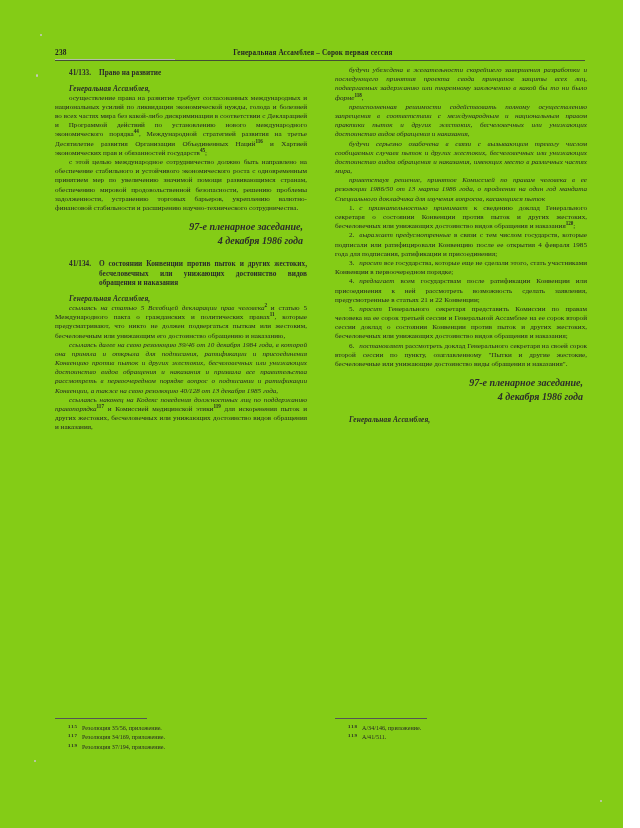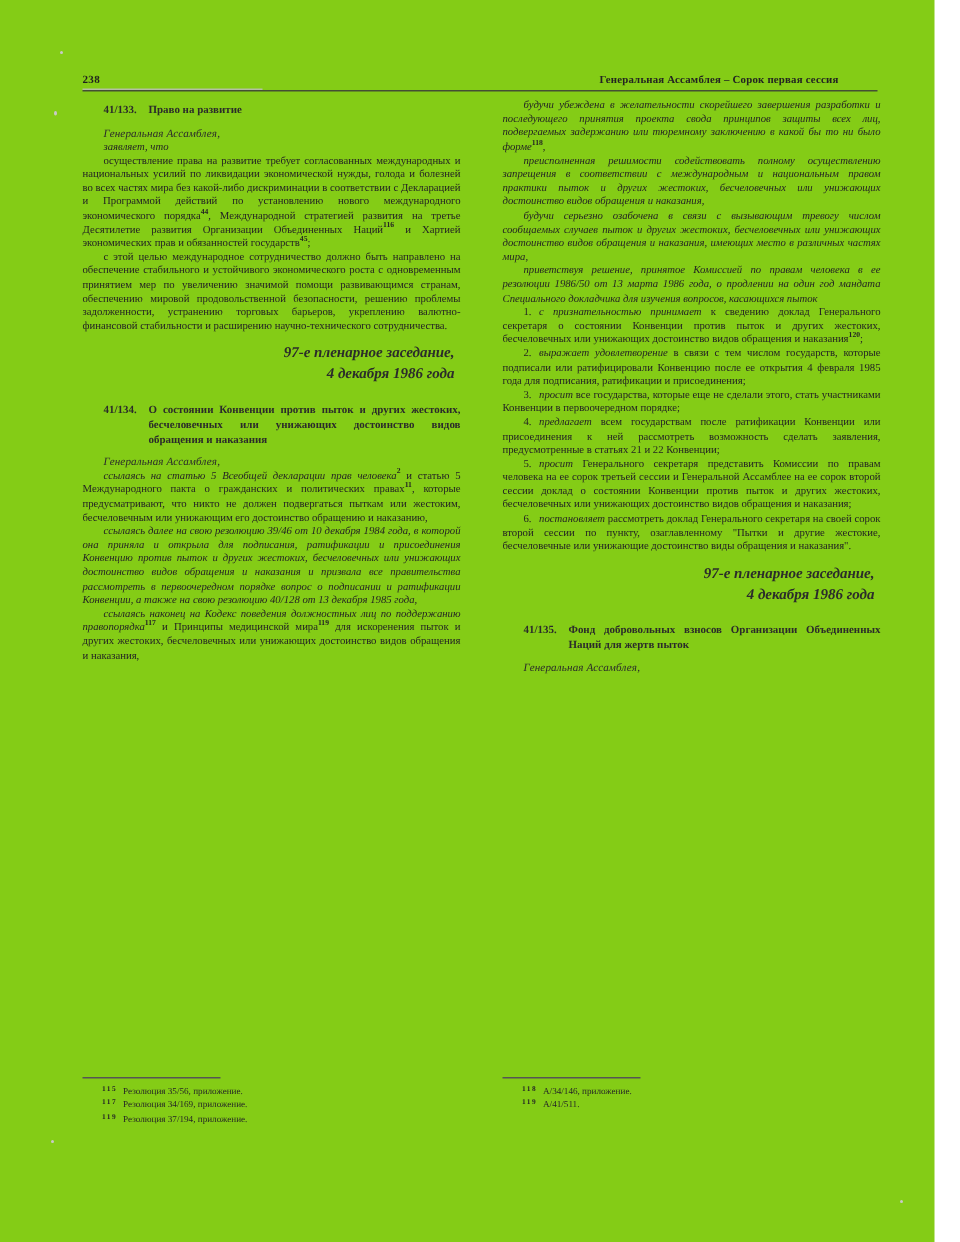--- a/index.html
+++ b/index.html
@@ -42,21 +42,21 @@
     align-items: baseline;
   }
   .folio {
     font-size: 7.4px;
     font-weight: bold;
     letter-spacing: 0.2px;
     color: #1f1f1f;
   }
   .head-title {
     flex: 1;
-    text-align: right;
+    text-align: center;
     font-size: 7.2px;
     font-weight: bold;
     letter-spacing: 0.15px;
     color: #232323;
     padding-right: 26px;
   }
   .rule {
     position: absolute;
     left: 55px;
     top: 60px;
@@ -104,21 +104,21 @@
   }
   .res-head .ttl {
     flex: 1;
     text-align: justify;
   }
   .res-head.first { margin-top: 2px; }
 
   .organ {
     font-size: 7.4px;
     font-style: italic;
-    font-weight: normal;
+    font-weight: bold;
     margin: 6px 0 1px 14px;
     letter-spacing: .1px;
   }
   p.para {
     margin: 0 0 0 0;
     font-size: 7.15px;
     line-height: 1.285;
     text-align: justify;
     text-indent: 14px;
     hyphens: auto;
@@ -213,21 +213,20 @@
   <div class="cols">
 
     <div class="col col-left">
 
       <div class="res-head first">
         <span class="num">41/133.</span>
         <span class="ttl">Право на развитие</span>
       </div>
 
       <div class="organ">Генеральная Ассамблея,</div>
-      <p class="lead"><span class="it">заявляет, что</span></p>
 
       <p class="para"><span>осуществление права на развитие требует согласованных международных и национальных усилий по ликвидации экономической нужды, голода и болезней во всех частях мира без какой-либо дискриминации в соответствии с Декларацией и Программой действий по установлению нового международного экономического порядка</span><sup class="fn">44</sup>, <span>Международной стратегией развития на третье Десятилетие развития Организации Объединенных Наций</span><sup class="fn">116</sup> <span>и Хартией экономических прав и обязанностей государств</span><sup class="fn">45</sup>;</p>
 
       <p class="para"><span>с этой целью международное сотрудничество должно быть направлено на обеспечение стабильного и устойчивого экономического роста с одновременным принятием мер по увеличению значимой помощи развивающимся странам, обеспечению мировой продовольственной безопасности, решению проблемы задолженности, устранению торговых барьеров, укреплению валютно-финансовой стабильности и расширению научно-технического сотрудничества.</span></p>
 
       <div class="sig">
         <div>97-е пленарное заседание,</div>
         <div>4 декабря 1986 года</div>
       </div>
 
@@ -236,55 +235,51 @@
         <span class="ttl">О состоянии Конвенции против пыток и других жестоких, бесчеловечных или унижающих достоинство видов обращения и наказания</span>
       </div>
 
       <div class="organ">Генеральная Ассамблея,</div>
 
       <p class="para"><span class="it">ссылаясь на статью 5 Всеобщей декларации прав человека</span><sup class="fn">2</sup> <span>и статью 5 Международного пакта о гражданских и политических правах</span><sup class="fn">11</sup>, <span>которые предусматривают, что никто не должен подвергаться пыткам или жестоким, бесчеловечным или унижающим его достоинство обращению и наказанию,</span></p>
 
 
       <p class="para"><span class="it">ссылаясь далее на свою резолюцию 39/46 от 10 декабря 1984 года, в которой она приняла и открыла для подписания, ратификации и присоединения Конвенцию против пыток и других жестоких, бесчеловечных или унижающих достоинство видов обращения и наказания и призвала все правительства рассмотреть в первоочередном порядке вопрос о подписании и ратификации Конвенции, а также на свою резолюцию 40/128 от 13 декабря 1985 года,</span></p>
 
-      <p class="para"><span class="it">ссылаясь наконец на Кодекс поведения должностных лиц по поддержанию правопорядка</span><sup class="fn">117</sup> <span>и Принципы медицинской мира</span><sup class="fn">119</sup> <span>для искоренения пыток и других жестоких, бесчеловечных или унижающих достоинство видов обращения и наказания,</span></p>
+      <p class="para"><span class="it">ссылаясь наконец на Кодекс поведения должностных лиц по поддержанию правопорядка</span><sup class="fn">117</sup> <span>и Комиссией медицинской этики</span><sup class="fn">119</sup> <span>для искоренения пыток и других жестоких, бесчеловечных или унижающих достоинство видов обращения и наказания,</span></p>
 
     </div>
 
     <div class="col col-right">
 
       <p class="para"><span class="it">будучи убеждена в желательности скорейшего завершения разработки и последующего принятия проекта свода принципов защиты всех лиц, подвергаемых задержанию или тюремному заключению в какой бы то ни было форме</span><sup class="fn">118</sup>,</p>
 
       <p class="para"><span class="it">преисполненная решимости содействовать полному осуществлению запрещения в соответствии с международным и национальным правом практики пыток и других жестоких, бесчеловечных или унижающих достоинство видов обращения и наказания,</span></p>
 
       <p class="para"><span class="it">будучи серьезно озабочена в связи с вызывающим тревогу числом сообщаемых случаев пыток и других жестоких, бесчеловечных или унижающих достоинство видов обращения и наказания, имеющих место в различных частях мира,</span></p>
 
       <p class="para"><span class="it">приветствуя решение, принятое Комиссией по правам человека в ее резолюции 1986/50 от 13 марта 1986 года, о продлении на один год мандата Специального докладчика для изучения вопросов, касающихся пыток</span></p>
 
       <p class="para numbered"><span class="n">1.</span><span class="it">с признательностью принимает</span> <span>к сведению доклад Генерального секретаря о состоянии Конвенции против пыток и других жестоких, бесчеловечных или унижающих достоинство видов обращения и наказания</span><sup class="fn">120</sup>;</p>
 
-      <p class="para numbered"><span class="n">2.</span><span class="it">выражает удовлетворение</span> <span>в связи с тем числом государств, которые подписали или ратифицировали Конвенцию после ее открытия 4 февраля 1985 года для подписания, ратификации и присоединения;</span></p>
+      <p class="para numbered"><span class="n">2.</span><span class="it">выражает предусмотренные</span> <span>в связи с тем числом государств, которые подписали или ратифицировали Конвенцию после ее открытия 4 февраля 1985 года для подписания, ратификации и присоединения;</span></p>
 
       <p class="para numbered"><span class="n">3.</span><span class="it">просит</span> <span>все государства, которые еще не сделали этого, стать участниками Конвенции в первоочередном порядке;</span></p>
 
       <p class="para numbered"><span class="n">4.</span><span class="it">предлагает</span> <span>всем государствам после ратификации Конвенции или присоединения к ней рассмотреть возможность сделать заявления, предусмотренные в статьях 21 и 22 Конвенции;</span></p>
 
       <p class="para numbered"><span class="n">5.</span><span class="it">просит</span> <span>Генерального секретаря представить Комиссии по правам человека на ее сорок третьей сессии и Генеральной Ассамблее на ее сорок второй сессии доклад о состоянии Конвенции против пыток и других жестоких, бесчеловечных или унижающих достоинство видов обращения и наказания;</span></p>
 
       <p class="para numbered"><span class="n">6.</span><span class="it">постановляет</span> <span>рассмотреть доклад Генерального секретаря на своей сорок второй сессии по пункту, озаглавленному "Пытки и другие жестокие, бесчеловечные или унижающие достоинство виды обращения и наказания".</span></p>
 
       <div class="sig">
         <div>97-е пленарное заседание,</div>
         <div>4 декабря 1986 года</div>
       </div>
 
-      <div class="res-head">
-        <span class="num">41/135.</span>
-        <span class="ttl">Фонд добровольных взносов Организации Объединенных Наций для жертв пыток</span>
-      </div>
 
       <div class="organ">Генеральная Ассамблея,</div>
 
 
     </div>
   </div>
 
   <div class="fn-rule left"></div>
   <div class="fn-rule right"></div>
 

